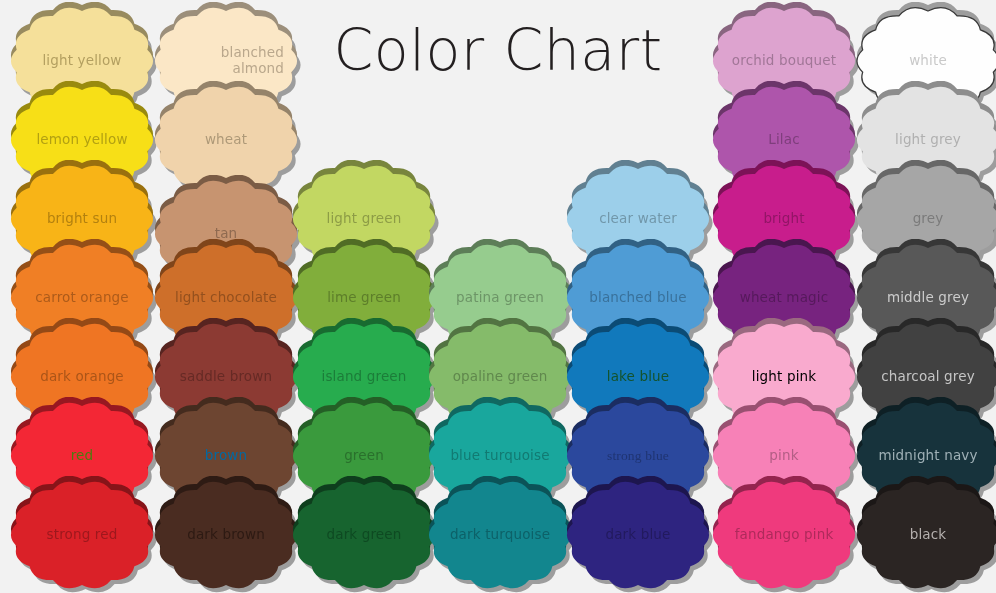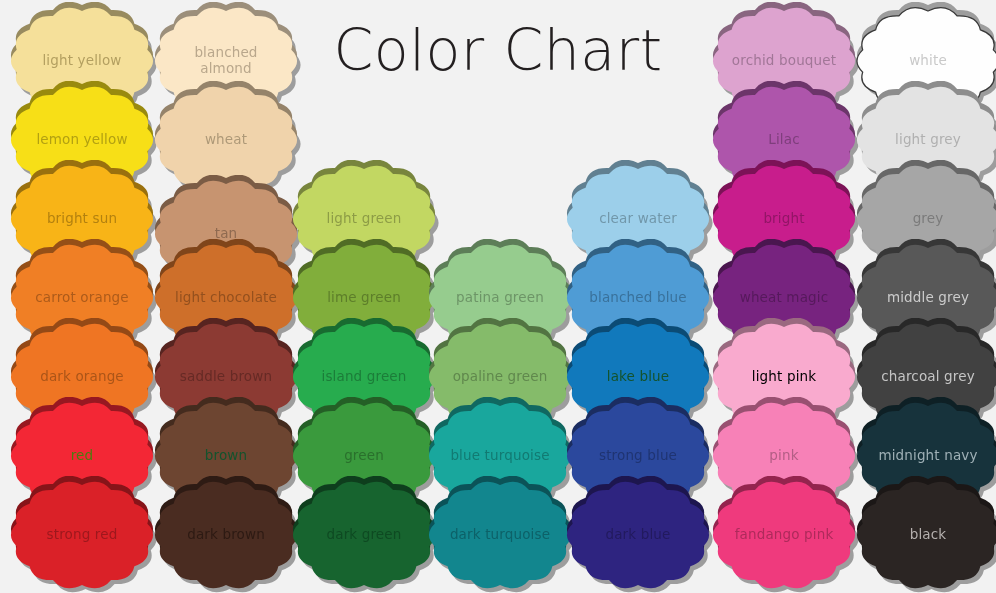--- a/index.html
+++ b/index.html
@@ -69,21 +69,21 @@
 
   .swatch .label {
     position: absolute;
     left: 0;
     top: 0;
     width: 152px;
     height: 118px;
     display: flex;
     align-items: center;
     justify-content: center;
-    text-align: center;
+    text-align: right;
     font-size: 13.5px;
     line-height: 1.18;
     font-weight: 400;
     padding: 0 18px;
     box-sizing: border-box;
     letter-spacing: 0.15px;
   }
 </style>
 </head>
 <body style="background: rgb(242, 242, 242);">
@@ -215,21 +215,21 @@
           <div class="label" style="color: rgb(102, 42, 37);">saddle brown</div>
         </div>
         <div class="swatch" style="top: 397px; z-index: 15;">
           <div class="shape-wrap">
             <svg viewBox="0 0 152 118">
               <path d="M 76.00 9.00 Q 93.90 0.48 105.07 13.95 Q 125.12 13.03 128.38 27.83 Q 145.67 33.96 141.32 47.87 Q 152.82 59.00 141.32 70.13 Q 145.67 84.04 128.38 90.17 Q 125.12 104.97 105.07 104.05 Q 93.90 117.52 76.00 109.00 Q 58.10 117.52 46.93 104.05 Q 26.88 104.97 23.62 90.17 Q 6.33 84.04 10.68 70.13 Q -0.82 59.00 10.68 47.87 Q 6.33 33.96 23.62 27.83 Q 26.88 13.03 46.93 13.95 Q 58.10 0.48 76.00 9.00 Z" transform="translate(3.5,4)" fill="rgba(40,40,40,0.42)"></path>
               <path d="M 76.00 9.00 Q 93.90 0.48 105.07 13.95 Q 125.12 13.03 128.38 27.83 Q 145.67 33.96 141.32 47.87 Q 152.82 59.00 141.32 70.13 Q 145.67 84.04 128.38 90.17 Q 125.12 104.97 105.07 104.05 Q 93.90 117.52 76.00 109.00 Q 58.10 117.52 46.93 104.05 Q 26.88 104.97 23.62 90.17 Q 6.33 84.04 10.68 70.13 Q -0.82 59.00 10.68 47.87 Q 6.33 33.96 23.62 27.83 Q 26.88 13.03 46.93 13.95 Q 58.10 0.48 76.00 9.00 Z" transform="translate(0,-6)" fill="#442b1e"></path>
               <path d="M 76.00 9.00 Q 93.90 0.48 105.07 13.95 Q 125.12 13.03 128.38 27.83 Q 145.67 33.96 141.32 47.87 Q 152.82 59.00 141.32 70.13 Q 145.67 84.04 128.38 90.17 Q 125.12 104.97 105.07 104.05 Q 93.90 117.52 76.00 109.00 Q 58.10 117.52 46.93 104.05 Q 26.88 104.97 23.62 90.17 Q 6.33 84.04 10.68 70.13 Q -0.82 59.00 10.68 47.87 Q 6.33 33.96 23.62 27.83 Q 26.88 13.03 46.93 13.95 Q 58.10 0.48 76.00 9.00 Z" fill="#6d4531"></path>
             </svg>
           </div>
-          <div class="label" style="color: #14532d;">brown</div>
+          <div class="label" style="color: #0369a1;">brown</div>
         </div>
         <div class="swatch" style="top: 476px; z-index: 16;">
           <div class="shape-wrap">
             <svg viewBox="0 0 152 118">
               <path d="M 76.00 9.00 Q 93.90 0.48 105.07 13.95 Q 125.12 13.03 128.38 27.83 Q 145.67 33.96 141.32 47.87 Q 152.82 59.00 141.32 70.13 Q 145.67 84.04 128.38 90.17 Q 125.12 104.97 105.07 104.05 Q 93.90 117.52 76.00 109.00 Q 58.10 117.52 46.93 104.05 Q 26.88 104.97 23.62 90.17 Q 6.33 84.04 10.68 70.13 Q -0.82 59.00 10.68 47.87 Q 6.33 33.96 23.62 27.83 Q 26.88 13.03 46.93 13.95 Q 58.10 0.48 76.00 9.00 Z" transform="translate(3.5,4)" fill="rgba(40,40,40,0.42)"></path>
               <path d="M 76.00 9.00 Q 93.90 0.48 105.07 13.95 Q 125.12 13.03 128.38 27.83 Q 145.67 33.96 141.32 47.87 Q 152.82 59.00 141.32 70.13 Q 145.67 84.04 128.38 90.17 Q 125.12 104.97 105.07 104.05 Q 93.90 117.52 76.00 109.00 Q 58.10 117.52 46.93 104.05 Q 26.88 104.97 23.62 90.17 Q 6.33 84.04 10.68 70.13 Q -0.82 59.00 10.68 47.87 Q 6.33 33.96 23.62 27.83 Q 26.88 13.03 46.93 13.95 Q 58.10 0.48 76.00 9.00 Z" transform="translate(0,-6)" fill="#2e1b14"></path>
               <path d="M 76.00 9.00 Q 93.90 0.48 105.07 13.95 Q 125.12 13.03 128.38 27.83 Q 145.67 33.96 141.32 47.87 Q 152.82 59.00 141.32 70.13 Q 145.67 84.04 128.38 90.17 Q 125.12 104.97 105.07 104.05 Q 93.90 117.52 76.00 109.00 Q 58.10 117.52 46.93 104.05 Q 26.88 104.97 23.62 90.17 Q 6.33 84.04 10.68 70.13 Q -0.82 59.00 10.68 47.87 Q 6.33 33.96 23.62 27.83 Q 26.88 13.03 46.93 13.95 Q 58.10 0.48 76.00 9.00 Z" fill="#4a2c21"></path>
             </svg>
           </div>
           <div class="label" style="color: rgb(45, 26, 19);">dark brown</div>
@@ -361,21 +361,21 @@
           <div class="label" style="color: #14532d;">lake blue</div>
         </div>
         <div class="swatch" style="top: 397px; z-index: 15;">
           <div class="shape-wrap">
             <svg viewBox="0 0 152 118">
               <path d="M 76.00 9.00 Q 93.90 0.48 105.07 13.95 Q 125.12 13.03 128.38 27.83 Q 145.67 33.96 141.32 47.87 Q 152.82 59.00 141.32 70.13 Q 145.67 84.04 128.38 90.17 Q 125.12 104.97 105.07 104.05 Q 93.90 117.52 76.00 109.00 Q 58.10 117.52 46.93 104.05 Q 26.88 104.97 23.62 90.17 Q 6.33 84.04 10.68 70.13 Q -0.82 59.00 10.68 47.87 Q 6.33 33.96 23.62 27.83 Q 26.88 13.03 46.93 13.95 Q 58.10 0.48 76.00 9.00 Z" transform="translate(3.5,4)" fill="rgba(40,40,40,0.42)"></path>
               <path d="M 76.00 9.00 Q 93.90 0.48 105.07 13.95 Q 125.12 13.03 128.38 27.83 Q 145.67 33.96 141.32 47.87 Q 152.82 59.00 141.32 70.13 Q 145.67 84.04 128.38 90.17 Q 125.12 104.97 105.07 104.05 Q 93.90 117.52 76.00 109.00 Q 58.10 117.52 46.93 104.05 Q 26.88 104.97 23.62 90.17 Q 6.33 84.04 10.68 70.13 Q -0.82 59.00 10.68 47.87 Q 6.33 33.96 23.62 27.83 Q 26.88 13.03 46.93 13.95 Q 58.10 0.48 76.00 9.00 Z" transform="translate(0,-6)" fill="#1b2d61"></path>
               <path d="M 76.00 9.00 Q 93.90 0.48 105.07 13.95 Q 125.12 13.03 128.38 27.83 Q 145.67 33.96 141.32 47.87 Q 152.82 59.00 141.32 70.13 Q 145.67 84.04 128.38 90.17 Q 125.12 104.97 105.07 104.05 Q 93.90 117.52 76.00 109.00 Q 58.10 117.52 46.93 104.05 Q 26.88 104.97 23.62 90.17 Q 6.33 84.04 10.68 70.13 Q -0.82 59.00 10.68 47.87 Q 6.33 33.96 23.62 27.83 Q 26.88 13.03 46.93 13.95 Q 58.10 0.48 76.00 9.00 Z" fill="#2b489d"></path>
             </svg>
           </div>
-          <div class="label" style="color: rgb(31, 52, 114);">strong blue</div>
+          <div class="label" style="color: rgb(31, 52, 114); font-family: Liberation Serif, serif;">strong blue</div>
         </div>
         <div class="swatch" style="top: 476px; z-index: 16;">
           <div class="shape-wrap">
             <svg viewBox="0 0 152 118">
               <path d="M 76.00 9.00 Q 93.90 0.48 105.07 13.95 Q 125.12 13.03 128.38 27.83 Q 145.67 33.96 141.32 47.87 Q 152.82 59.00 141.32 70.13 Q 145.67 84.04 128.38 90.17 Q 125.12 104.97 105.07 104.05 Q 93.90 117.52 76.00 109.00 Q 58.10 117.52 46.93 104.05 Q 26.88 104.97 23.62 90.17 Q 6.33 84.04 10.68 70.13 Q -0.82 59.00 10.68 47.87 Q 6.33 33.96 23.62 27.83 Q 26.88 13.03 46.93 13.95 Q 58.10 0.48 76.00 9.00 Z" transform="translate(3.5,4)" fill="rgba(40,40,40,0.42)"></path>
               <path d="M 76.00 9.00 Q 93.90 0.48 105.07 13.95 Q 125.12 13.03 128.38 27.83 Q 145.67 33.96 141.32 47.87 Q 152.82 59.00 141.32 70.13 Q 145.67 84.04 128.38 90.17 Q 125.12 104.97 105.07 104.05 Q 93.90 117.52 76.00 109.00 Q 58.10 117.52 46.93 104.05 Q 26.88 104.97 23.62 90.17 Q 6.33 84.04 10.68 70.13 Q -0.82 59.00 10.68 47.87 Q 6.33 33.96 23.62 27.83 Q 26.88 13.03 46.93 13.95 Q 58.10 0.48 76.00 9.00 Z" transform="translate(0,-6)" fill="#1d164f"></path>
               <path d="M 76.00 9.00 Q 93.90 0.48 105.07 13.95 Q 125.12 13.03 128.38 27.83 Q 145.67 33.96 141.32 47.87 Q 152.82 59.00 141.32 70.13 Q 145.67 84.04 128.38 90.17 Q 125.12 104.97 105.07 104.05 Q 93.90 117.52 76.00 109.00 Q 58.10 117.52 46.93 104.05 Q 26.88 104.97 23.62 90.17 Q 6.33 84.04 10.68 70.13 Q -0.82 59.00 10.68 47.87 Q 6.33 33.96 23.62 27.83 Q 26.88 13.03 46.93 13.95 Q 58.10 0.48 76.00 9.00 Z" fill="#2e2480"></path>
             </svg>
           </div>
           <div class="label" style="color: rgb(34, 26, 94);">dark blue</div>

